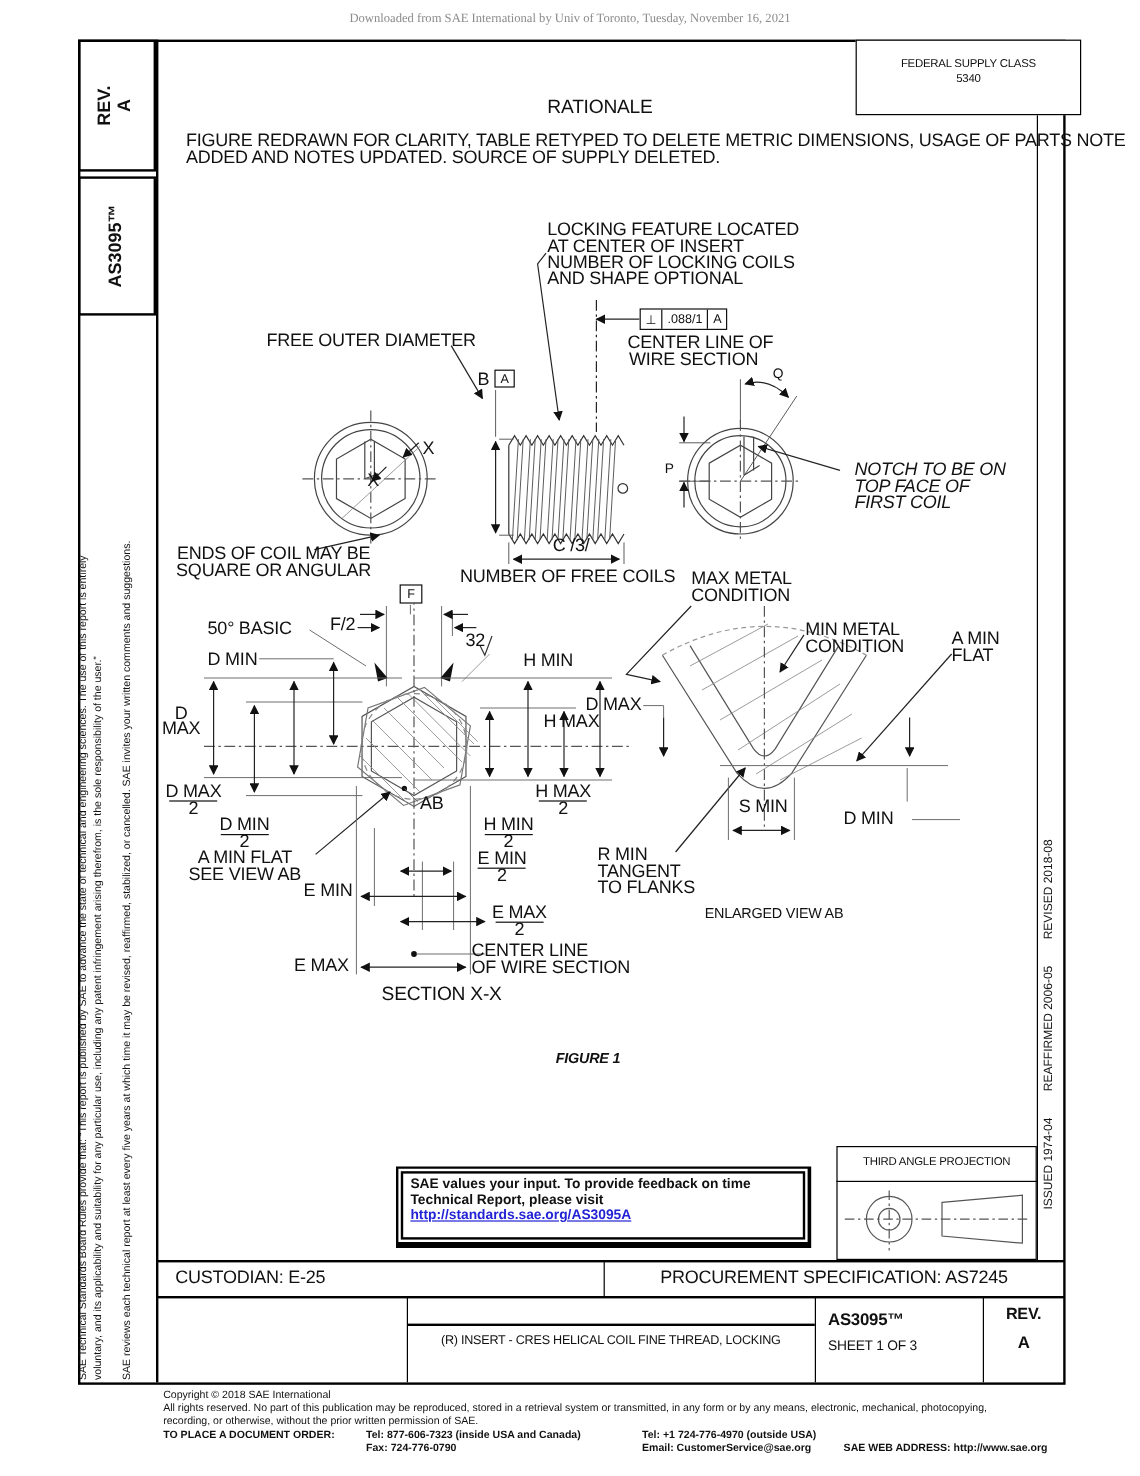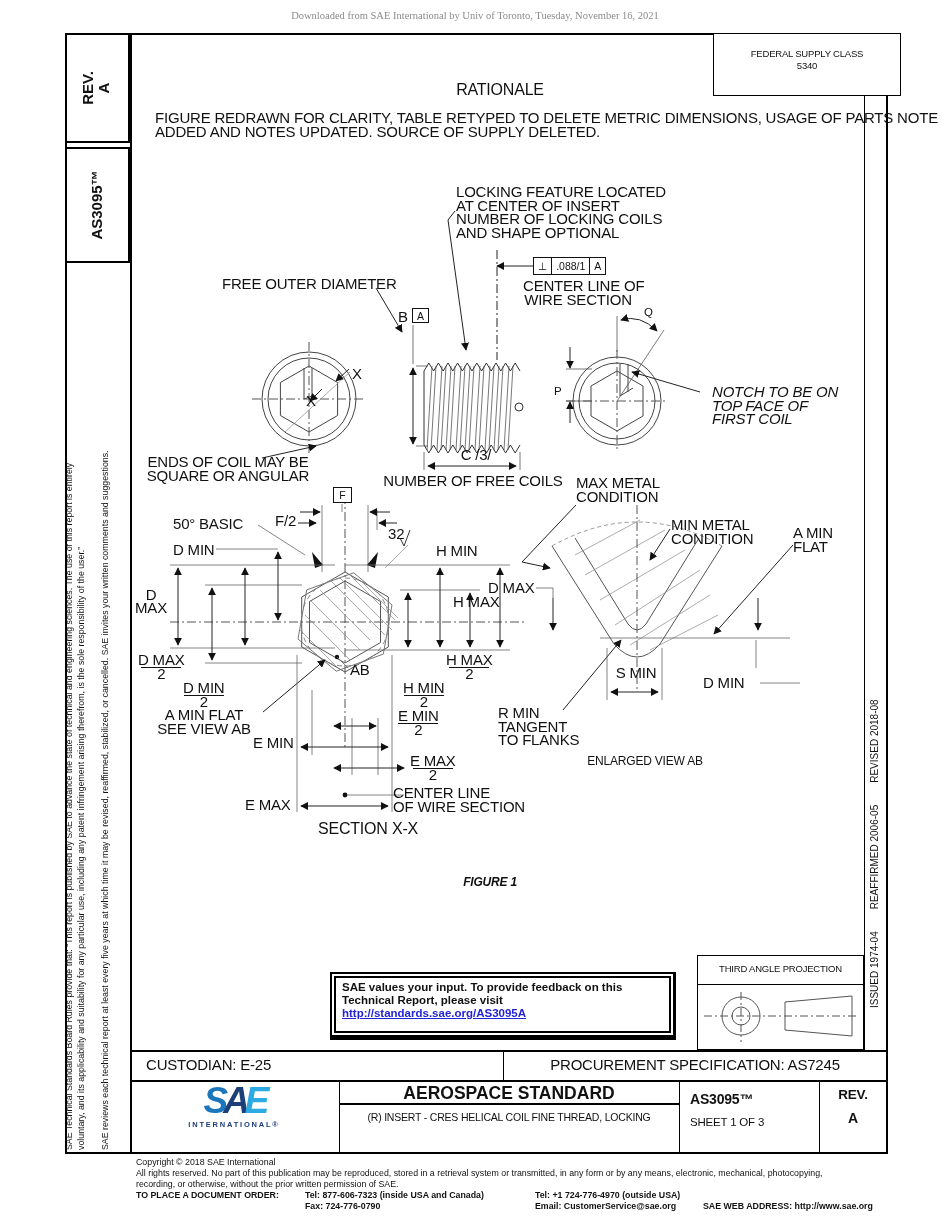--- a/index.html
+++ b/index.html
@@ -326,21 +326,21 @@
   <div class="lbl" style="left:498px;top:706px;">
     <div>R MIN</div>
     <div>TANGENT</div>
     <div>TO FLANKS</div>
   </div>
   <div class="lbl ctr" style="left:575px;top:755px;width:140px;font-size:12px;">ENLARGED VIEW AB</div>
   <div class="lbl ctr" style="left:440px;top:876px;width:100px;font-size:12px;font-weight:bold;font-style:italic;">FIGURE 1</div>
 
   <div class="feedback-outer">
     <div class="feedback-inner">
-      <div>SAE values your input. To provide feedback on this</div>
+      <div>SAE values your input. To provide feedback on time</div>
       <div>Technical Report, please visit</div>
       <a class="link" href="#">http://standards.sae.org/AS3095A</a>
     </div>
   </div>
 
   <div class="box thin" style="left:697px;top:955px;width:167px;height:95px;z-index:4;background:#fff;"></div>
   <div class="abs" style="left:697px;top:984px;width:167px;border-top:1.5px solid #000;z-index:4;"></div>
   <div class="lbl ctr" style="left:697px;top:962px;width:167px;font-size:9.5px;">THIRD ANGLE PROJECTION</div>
   <svg class="abs" style="left:697px;top:984px;z-index:5;" width="167" height="66" viewBox="0 0 167 66">
     <g stroke="#555" fill="none">
@@ -356,28 +356,21 @@
   <div class="abs" style="left:130px;top:1080px;width:757px;border-top:2px solid #000;z-index:3;"></div>
   <div class="abs" style="left:503px;top:1050px;height:30px;border-left:1.5px solid #000;z-index:3;"></div>
   <div class="lbl" style="left:146px;top:1058px;">CUSTODIAN: E-25</div>
   <div class="lbl ctr" style="left:503px;top:1058px;width:384px;">PROCUREMENT SPECIFICATION: AS7245</div>
 
   <div class="abs" style="left:339px;top:1080px;height:72px;border-left:1.5px solid #000;z-index:3;"></div>
   <div class="abs" style="left:679px;top:1080px;height:72px;border-left:1.5px solid #000;z-index:3;"></div>
   <div class="abs" style="left:819px;top:1080px;height:72px;border-left:1.5px solid #000;z-index:3;"></div>
   <div class="abs" style="left:340px;top:1103px;width:339px;border-top:2px solid #000;z-index:3;"></div>
 
-  <div class="logo">
-    <div class="sae">
-      <span style="color:#1b76bc;">S</span><span style="color:#1c3f77;">A</span><span style="color:#2caae2;">E</span>
-    </div>
-    <div class="sub">INTERNATIONAL®</div>
-  </div>
-
-  <div class="big-title ctr" style="left:339px;top:1083px;width:340px;">AEROSPACE STANDARD</div>
+
   <div class="lbl ctr" style="left:339px;top:1110px;width:340px;font-size:10.5px;line-height:14px;">
     <div>(R) INSERT - CRES HELICAL COIL FINE THREAD, LOCKING</div>
   </div>
   <div class="lbl" style="left:690px;top:1093px;font-size:14px;font-weight:bold;">AS3095™</div>
   <div class="lbl" style="left:690px;top:1116px;font-size:11.5px;">SHEET 1 OF 3</div>
   <div class="lbl ctr" style="left:819px;top:1088px;width:68px;font-size:13.5px;font-weight:bold;">REV.</div>
   <div class="lbl ctr" style="left:819px;top:1112px;width:68px;font-size:14px;font-weight:bold;">A</div>
 
   <div class="smalltxt" style="left:136px;top:1157px;">Copyright © 2018 SAE International</div>
   <div class="smalltxt" style="left:136px;top:1168px;">All rights reserved. No part of this publication may be reproduced, stored in a retrieval system or transmitted, in any form or by any means, electronic, mechanical, photocopying,</div>

